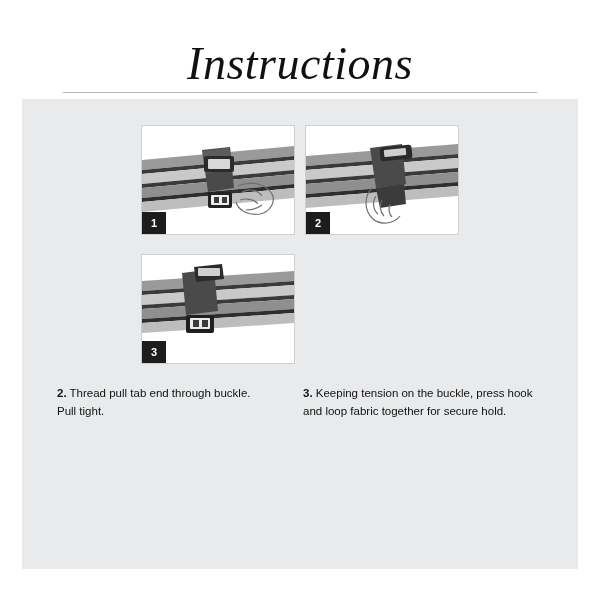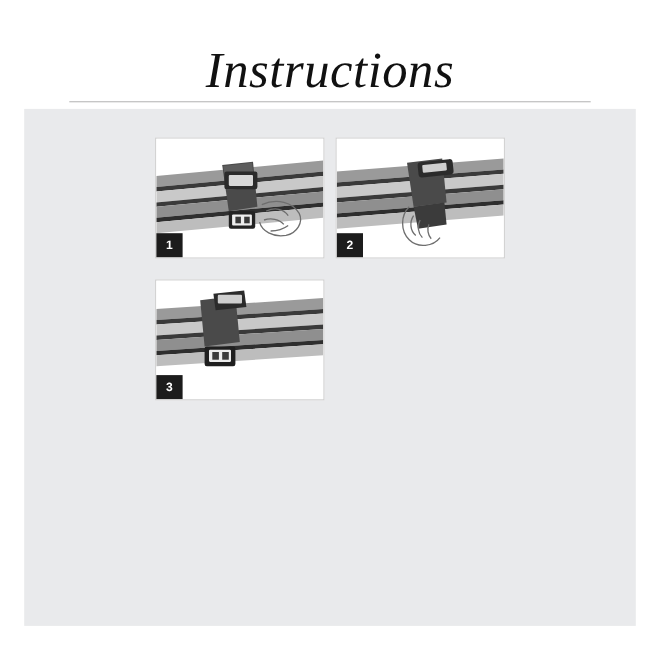--- a/index.html
+++ b/index.html
@@ -191,16 +191,24 @@
         <rect x="44" y="60" width="28" height="18" rx="2" fill="#1f1f1f"></rect>
         <rect x="48" y="63" width="20" height="11" rx="1" fill="#ececec"></rect>
         <rect x="51" y="65" width="6" height="7" fill="#3a3a3a"></rect>
         <rect x="60" y="65" width="6" height="7" fill="#3a3a3a"></rect>
       </g>
     </svg>
     <div class="badge">3</div>
   </div>
 
   <div class="steps-left">
-  </div>
-
+    <div class="step">
+      <b>2.</b><span> Thread pull tab end through buckle. Pull tight.</span>
+    </div>
+  </div>
+
+  <div class="steps-right">
+    <div class="step">
+      <b>3.</b><span> Keeping tension on the buckle, press hook and loop fabric together for secure hold.</span>
+    </div>
+  </div>
 
 </div>
 
 </body></html>

